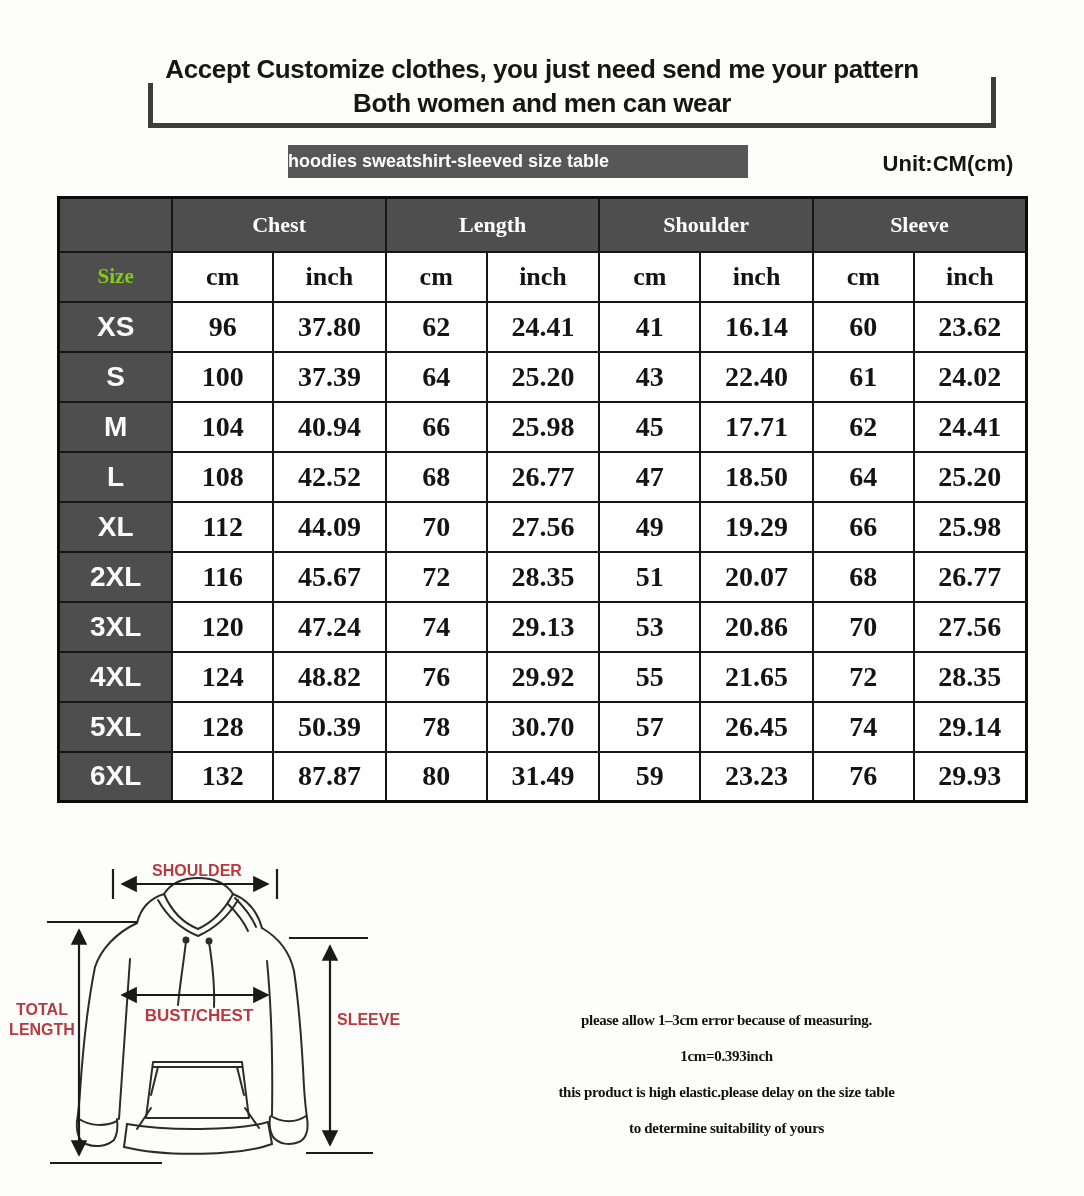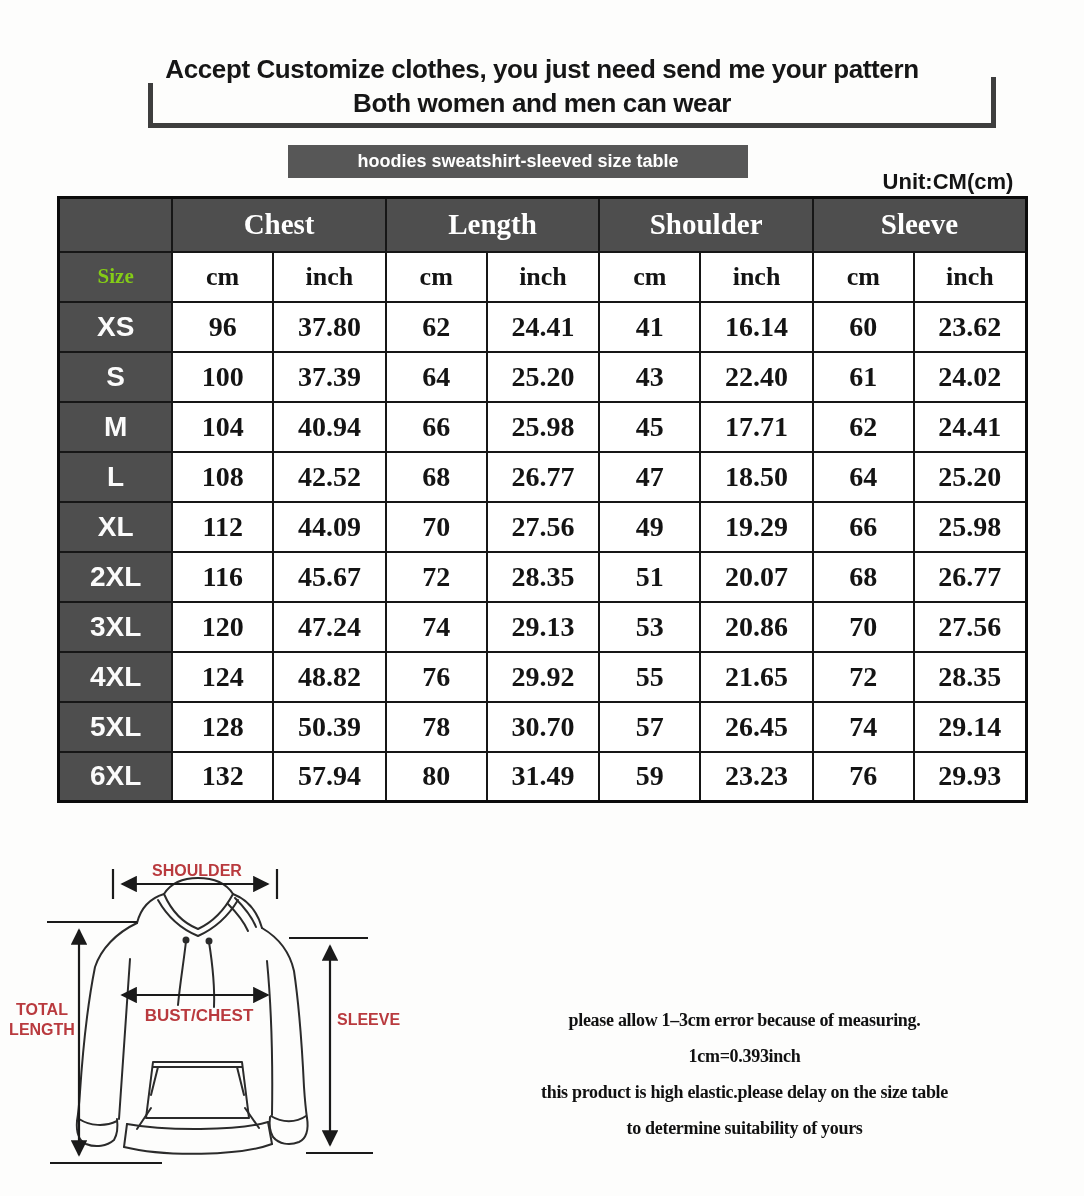--- a/index.html
+++ b/index.html
@@ -17,56 +17,56 @@
     letter-spacing:-0.4px;color:#161616;
   }
   .bracket{position:absolute;background:#3e3e3e;}
   .bracket-left{left:148px;top:83px;width:5px;height:45px;}
   .bracket-bottom{left:148px;top:123px;width:848px;height:5px;}
   .bracket-right{left:991px;top:77px;width:5px;height:51px;}
   
   .banner{
     position:absolute;left:288px;top:145px;width:460px;height:33px;
     background:#575757;color:#ffffff;
-    font-weight:bold;font-size:18px;line-height:33px;text-align:center;
+    font-weight:bold;font-size:18px;line-height:33px;
   }
   .unit{
-    position:absolute;left:868px;top:169px;width:160px;
+    position:absolute;left:868px;top:151px;width:160px;
     font-weight:bold;font-size:22px;color:#141414;text-align:center;
   }
   
   table.size-table{
     position:absolute;left:57px;top:196px;width:971px;
     border-collapse:collapse;table-layout:fixed;
     border:3px solid #0c0c0c;
     background:#ffffff;
   }
   table.size-table td{
     border:2px solid #161616;text-align:center;vertical-align:middle;
     padding:0;overflow:hidden;
   }
   tr.group-row{height:54px;}
   tr.sub-row{height:50px;}
   tr.data-row{height:50px;}
   .dk{background:#4e4e4e;}
-  .group-h{font-family:"Liberation Serif",serif;font-weight:bold;font-size:29px;color:#ffffff;}
+  .group-h{font-family:"Liberation Serif",serif;font-weight:bold;font-size:22px;color:#ffffff;}
   .sub-h{font-family:"Liberation Serif",serif;font-weight:bold;font-size:26px;color:#141414;}
   .size-h{font-family:Liberation Serif, serif;font-weight:bold;font-size:21px;color:#84cc16;}
   .size-c{font-family:"Liberation Sans",sans-serif;font-weight:bold;font-size:28px;color:#fbfbfb;}
   .val{font-family:"Liberation Serif",serif;font-weight:bold;font-size:28px;color:#141414;}
   
   .diagram{position:absolute;left:0px;top:855px;width:430px;height:335px;}
   .diagram svg{display:block;}
   .lab{fill:#b93a3e;font-family:"Liberation Sans",sans-serif;font-weight:bold;}
   
   .notes{
-    position:absolute;left:412px;top:1002px;width:665px;
+    position:absolute;left:394px;top:1002px;width:665px;
     text-align:center;color:#111111;
     font-family:"Liberation Serif",serif;font-weight:bold;
-    font-size:18px;line-height:36px;letter-spacing:-0.3px;
+    font-size:15px;line-height:36px;letter-spacing:-0.3px;
   }
 </style>
 </head>
 <body>
 
 <div class="page">
 
   <div class="hdr-text">
     <div>Accept Customize clothes, you just need send me your pattern</div>
     <div>Both women and men can wear</div>
@@ -204,21 +204,21 @@
       <td class="val">78</td>
       <td class="val">30.70</td>
       <td class="val">57</td>
       <td class="val">26.45</td>
       <td class="val">74</td>
       <td class="val">29.14</td>
     </tr>
     <tr class="data-row">
       <td class="dk size-c">6XL</td>
       <td class="val">132</td>
-      <td class="val">57.94</td>
+      <td class="val">87.87</td>
       <td class="val">80</td>
       <td class="val">31.49</td>
       <td class="val">59</td>
       <td class="val">23.23</td>
       <td class="val">76</td>
       <td class="val">29.93</td>
     </tr>
   </tbody>
     </table>
 

